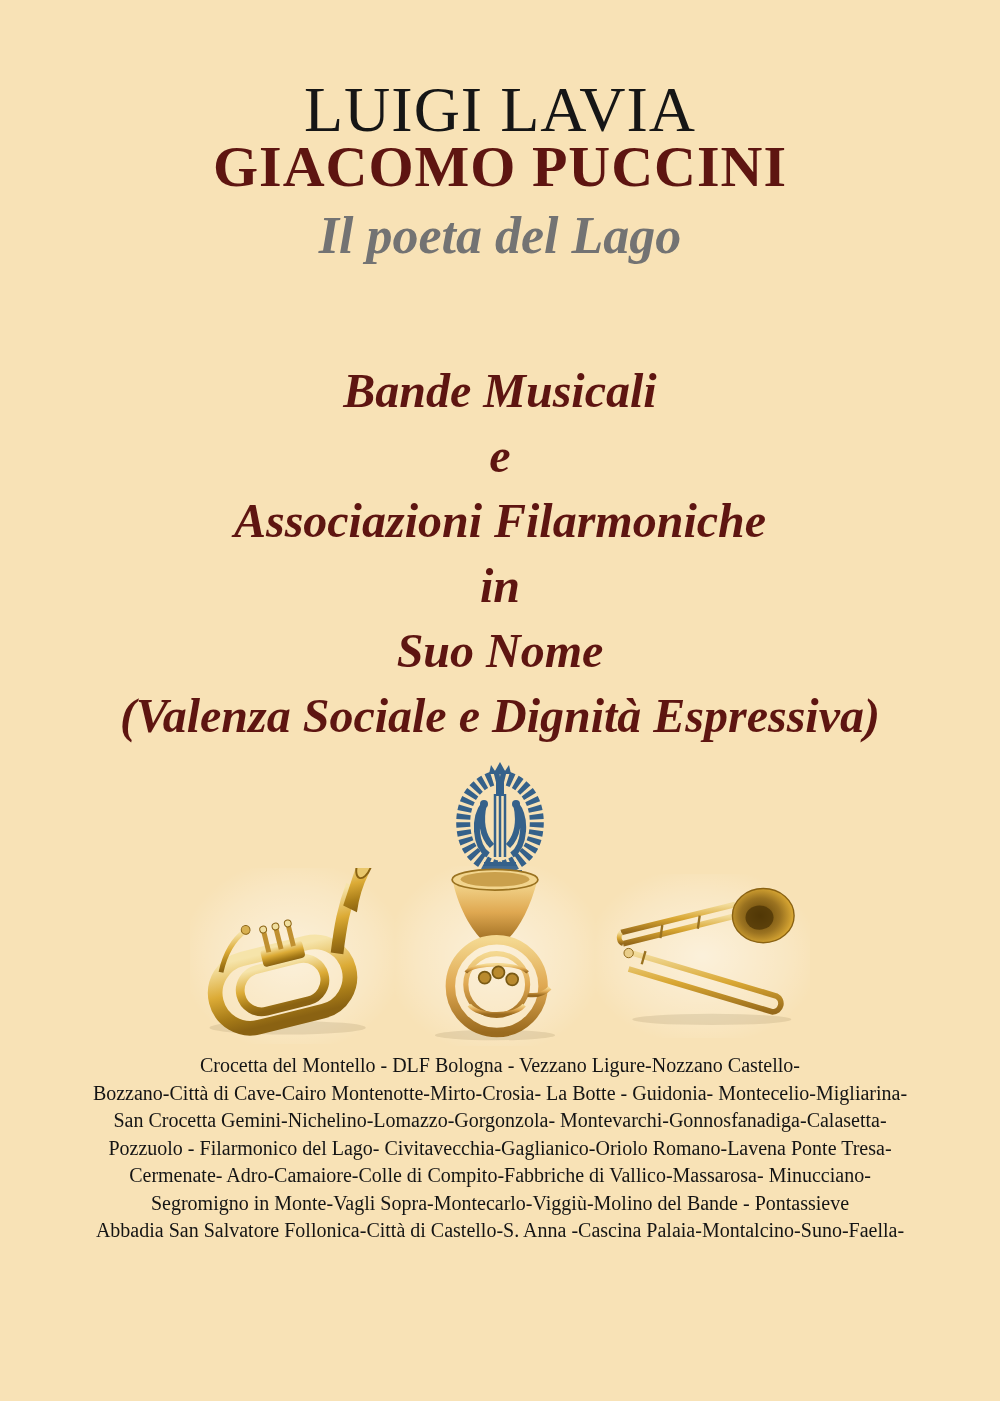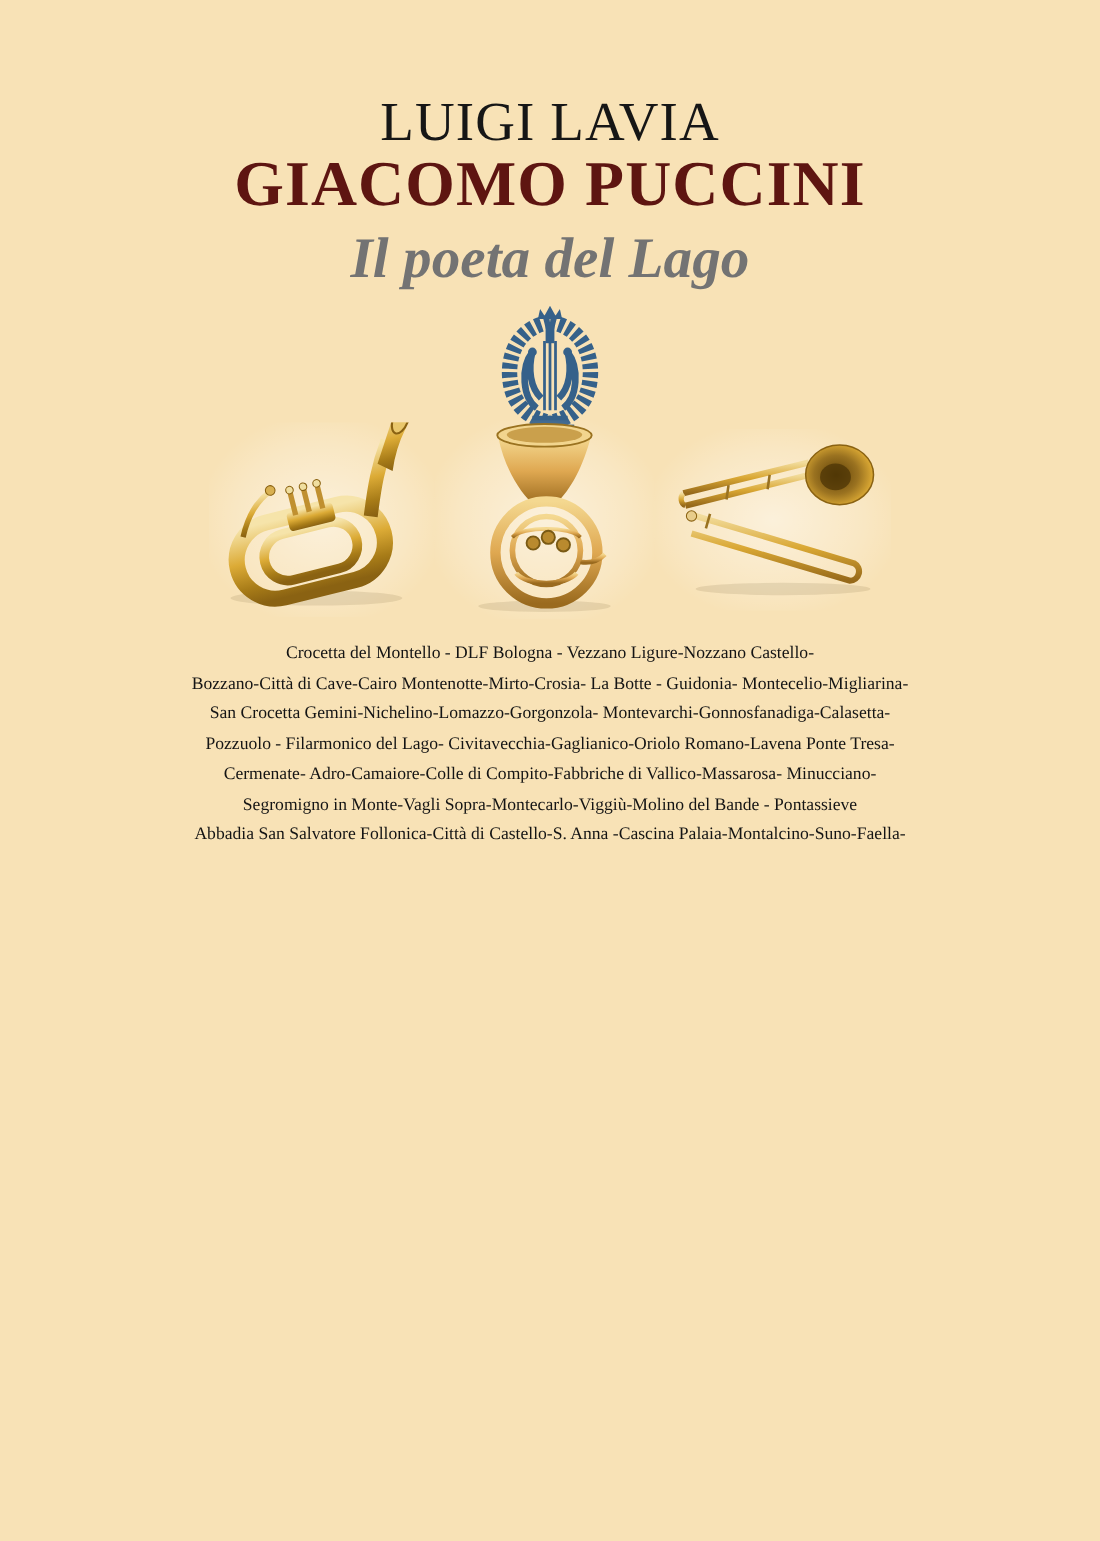--- a/index.html
+++ b/index.html
@@ -9,21 +9,21 @@
     overflow:hidden;
     font-family:"Liberation Serif","DejaVu Serif",serif;
   }
   .cover{
     position:relative;
     width:1000px;height:1401px;
     text-align:center;
   }
   .author{
     padding-top:84px;
-    font-size:50px;line-height:52px;
+    font-size:64px;line-height:52px;
     letter-spacing:1px;
     color:#161616;
   }
   .title{
     font-size:58px;line-height:62px;
     font-weight:bold;
     letter-spacing:1px;
     color:#5e1511;
   }
   .subtitle{
@@ -47,37 +47,45 @@
     margin-top:-16px;
     height:176px;
     display:flex;justify-content:center;align-items:center;
     gap:0px;
   }
   .instrument{
     position:relative;
     background:radial-gradient(ellipse at center, rgba(255,255,255,0.50) 0%, rgba(255,255,255,0.18) 55%, rgba(255,255,255,0) 78%);
   }
   .towns{
-    margin-top:20px;
-    font-size:16px;line-height:27.5px;
+    margin-top:8px;
+    font-size:20px;line-height:27.5px;
     color:#141414;
   }
   .towns div{white-space:nowrap;}
 </style>
 </head>
 <body>
 
 <div class="cover">
 
   <div class="author">LUIGI LAVIA</div>
 
   <div class="title">GIACOMO PUCCINI</div>
 
   <div class="subtitle">Il poeta del Lago</div>
 
+  <div class="dedication">
+    <div>Bande Musicali</div>
+    <div>e</div>
+    <div>Associazioni Filarmoniche</div>
+    <div>in</div>
+    <div>Suo Nome</div>
+    <div>(Valenza Sociale e Dignità Espressiva)</div>
+  </div>
 
   <div class="emblem-wrap">
 
     <svg width="98" height="124" viewBox="0 0 98 124">
       <g fill="none" stroke="#35618a">
 
         <path d="M49,17 C20,21 9,48 13,72 C16,93 31,105 49,108" stroke-width="14" stroke-dasharray="5 3"></path>
         <path d="M49,17 C78,21 89,48 85,72 C82,93 67,105 49,108" stroke-width="14" stroke-dasharray="5 3"></path>
 
         <path d="M37,95 C24,86 22,58 33,44 C29,60 31,76 41,86" stroke-width="6"></path>

